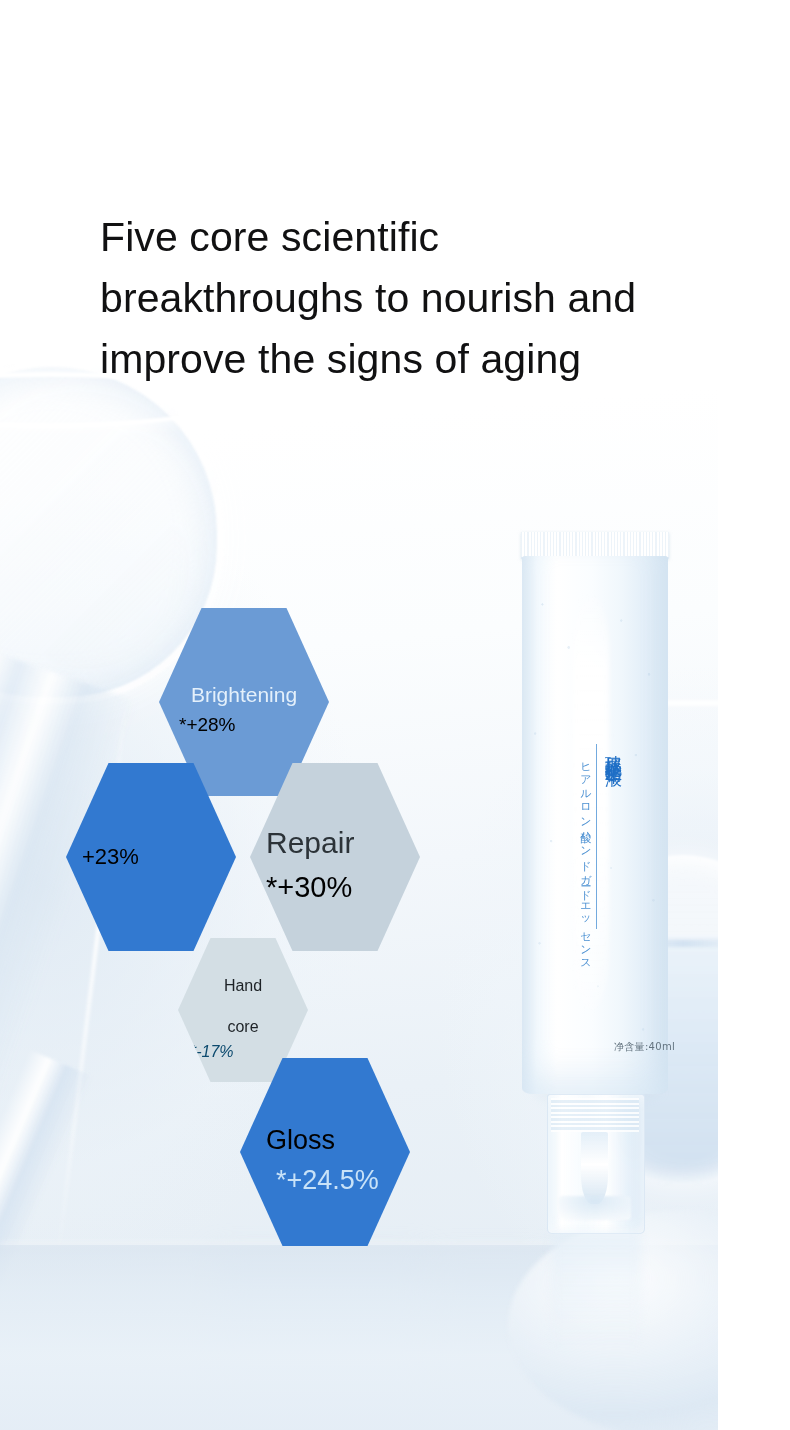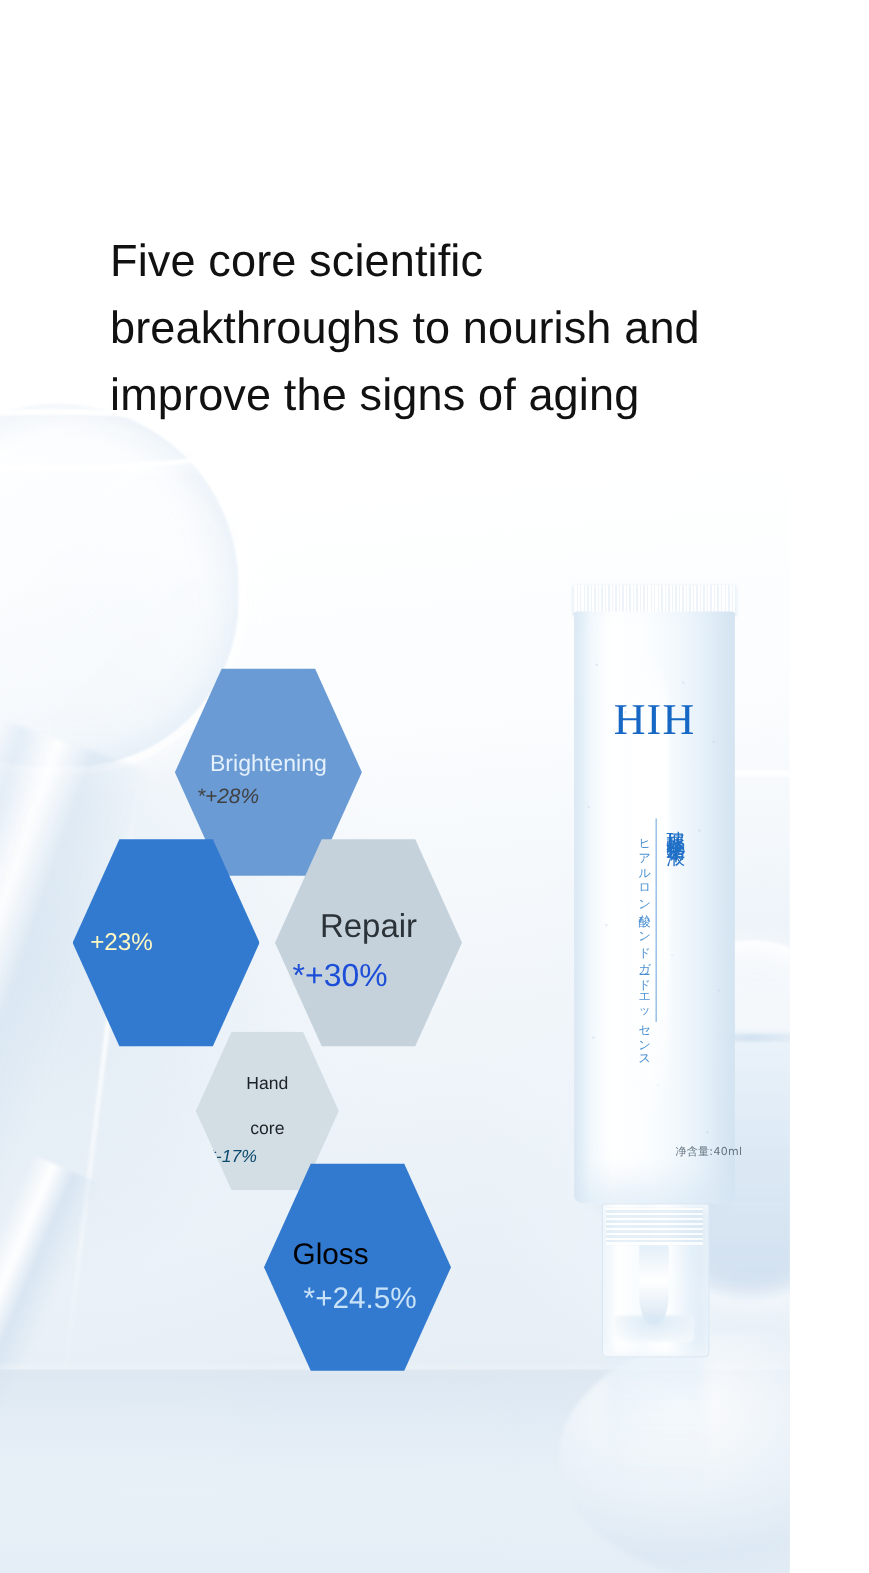--- a/index.html
+++ b/index.html
@@ -343,37 +343,37 @@
   }
   .hex .lbl { display: block; margin-top: 16px; }
   .hex .val { display: block; }
 
   #hex-brightening {
     left: 159px; top: 604px; width: 170px; height: 196px;
     background: #6b9bd5;
     padding: 0 14px;
   }
   #hex-brightening .lbl { font-size: 21px; color: #e4f0fb; line-height: 30px; text-align: center; }
-  #hex-brightening .val { font-size: 19px; color: #404040; line-height: 30px; padding-left: 6px; font-style: italic; }
+  #hex-brightening .val { font-size: 19px; color: #000000; line-height: 30px; padding-left: 6px; }
 
   #hex-hydration {
     left: 66px; top: 759px; width: 170px; height: 196px;
     background: #3279d0;
     padding: 0 16px;
   }
   #hex-hydration .lbl { font-size: 23px; color: #d6eafb; line-height: 34px; }
-  #hex-hydration .val { font-size: 22px; color: #fef9c3; line-height: 34px; }
+  #hex-hydration .val { font-size: 22px; color: #000000; line-height: 34px; }
 
   #hex-repair {
     left: 250px; top: 759px; width: 170px; height: 196px;
     background: #c5d2dc;
     padding: 0 16px;
   }
-  #hex-repair .lbl { font-size: 30px; color: #2c3338; line-height: 44px; text-align: center; }
-  #hex-repair .val { font-size: 29px; color: #1d4ed8; line-height: 44px; }
+  #hex-repair .lbl { font-size: 30px; color: #2c3338; line-height: 44px; }
+  #hex-repair .val { font-size: 29px; color: #000000; line-height: 44px; }
 
   #hex-handprint {
     left: 178px; top: 935px; width: 130px; height: 150px;
     background: #d3dee4;
     padding: 0 12px;
   }
   #hex-handprint .lbl { font-size: 16px; color: #1d2226; line-height: 25px; text-align: center; }
   #hex-handprint .val { font-size: 16px; color: #0c4a6e; line-height: 25px; font-style: italic; }
 
   #hex-gloss {
@@ -413,21 +413,20 @@
   <h1 class="heading">Five core scientific
 breakthroughs to nourish and
 improve the signs of aging</h1>
 
   <div class="tube-wrap">
     <div class="tube-shadow"></div>
     <div class="tube-crimp"></div>
     <div class="tube-body"></div>
     <div class="tube-speck"></div>
     <div class="tube-gloss"></div>
-    <div class="tube-logo">HIH</div>
     <div class="tube-rule"></div>
     <div class="tube-cn">玻尿酸护手精华液</div>
     <div class="tube-jp">ヒアルロン酸ハンドガードエッセンス</div>
     <div class="tube-net">净含量:40ml</div>
     <div class="tube-cap"></div>
     <div class="tube-cap-ribs"></div>
     <div class="tube-cap-core"></div>
     <div class="tube-cap-base"></div>
     <div class="tube-refl"></div>
   </div>

